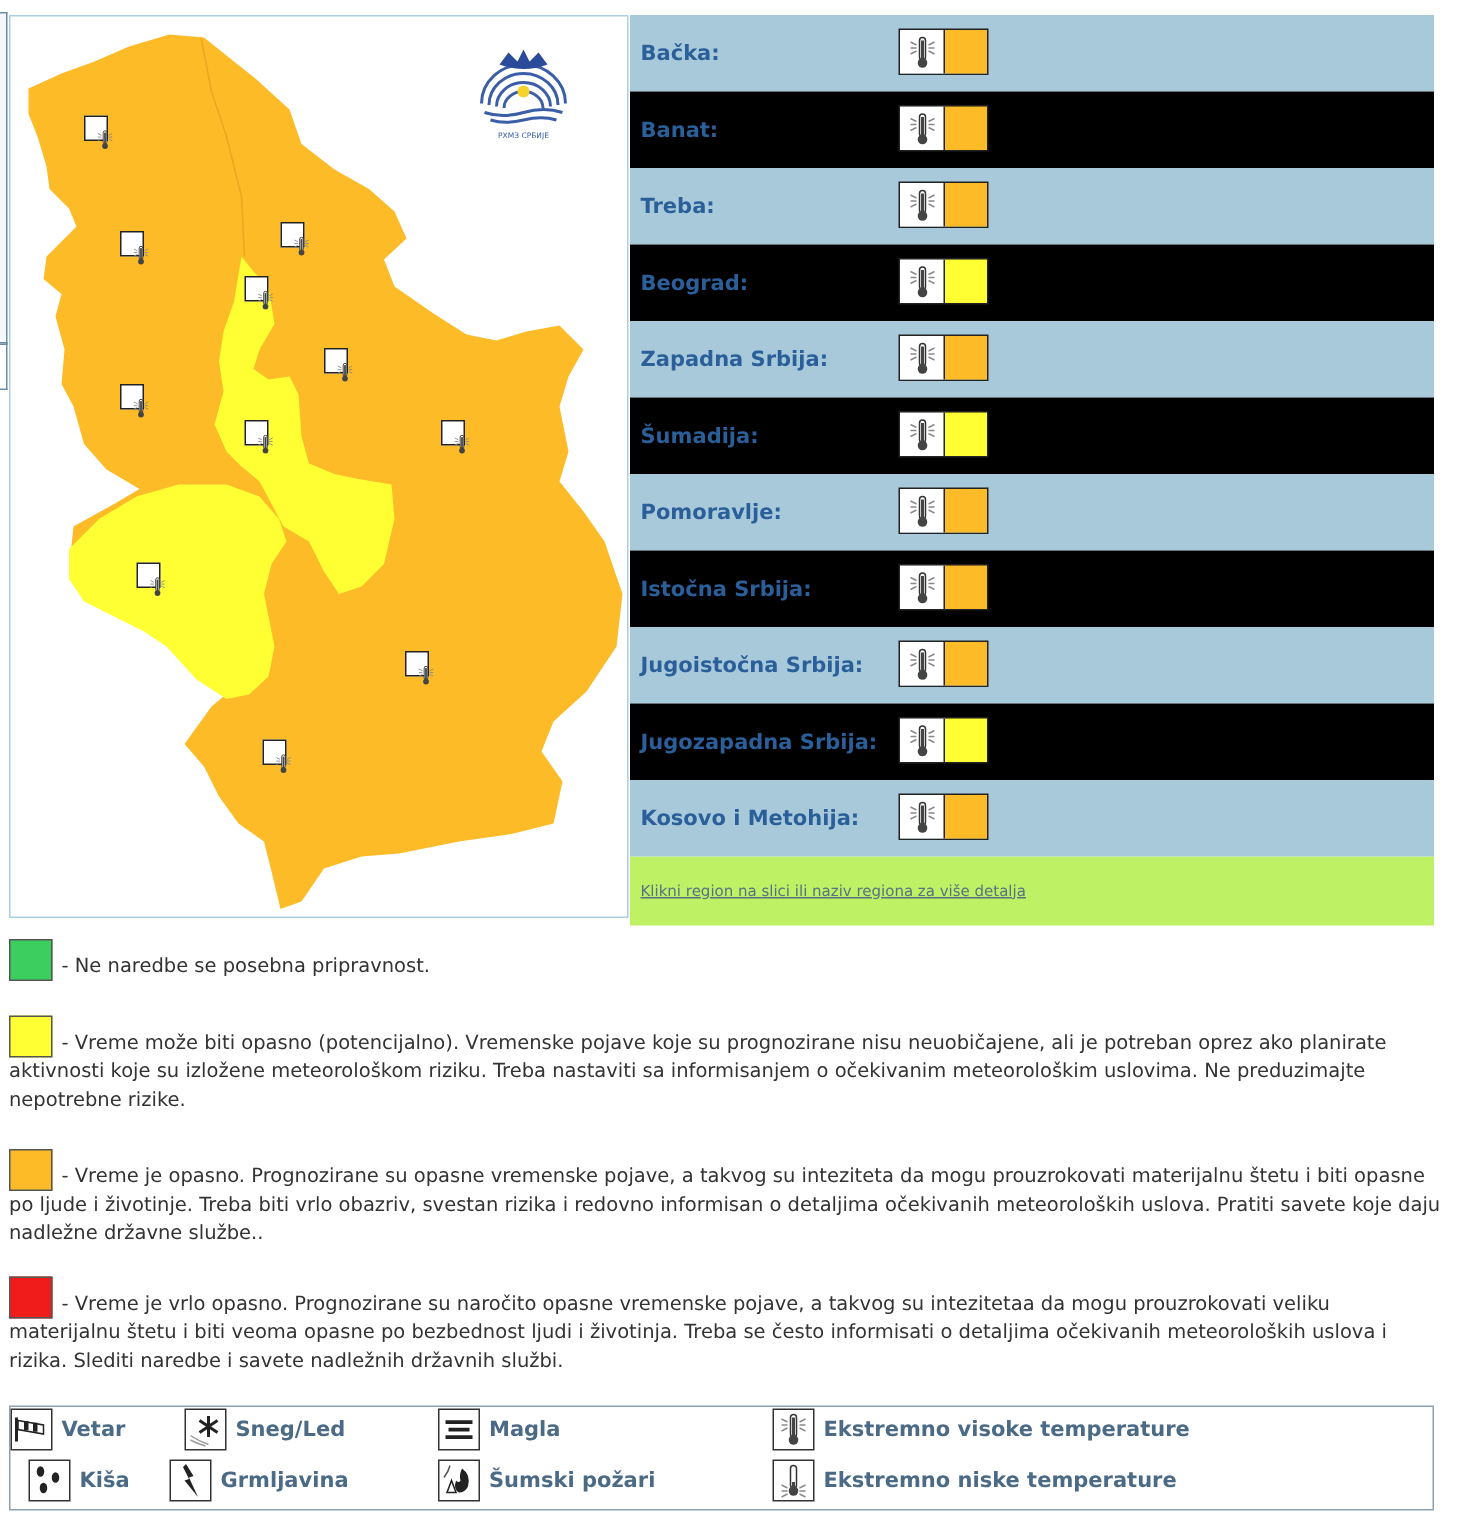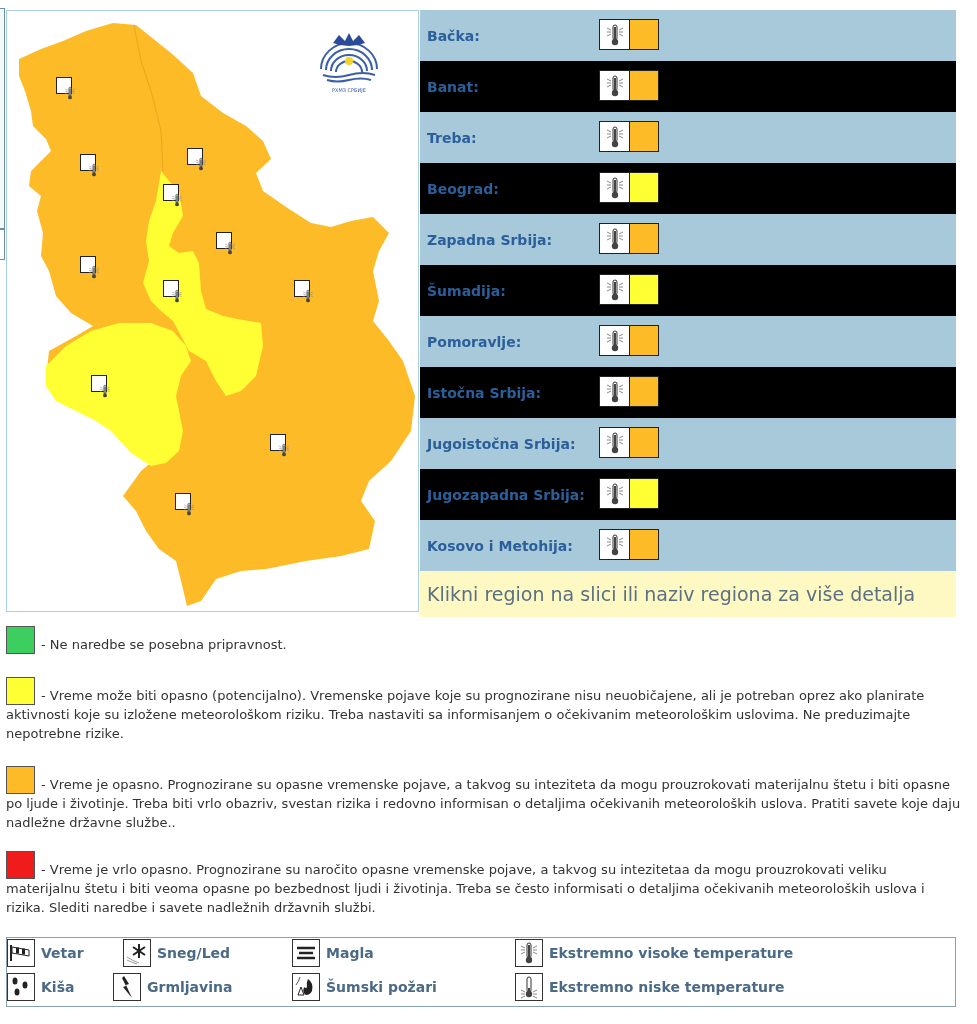--- a/index.html
+++ b/index.html
@@ -12,21 +12,21 @@
   .logo { position:absolute; left:308px; top:18px; width:68px; height:66px; }
   .marker { position:absolute; width:16px; height:17px; border:1.5px solid #222; background:#fff; box-sizing:border-box; display:flex; align-items:center; justify-content:center; }
   .region-table { position:absolute; left:420px; top:10px; width:536px; }
   .region-row { height:51px; display:flex; align-items:center; position:relative; cursor:pointer; }
   .region-row.dark { background:#a8c9da; }
   .region-row.light { background:#000000; }
   .region-name { position:absolute; left:7px; font-weight:bold; font-size:14px; color:#2b5f9a; }
   .warn-box { position:absolute; left:179px; top:9px; width:60px; height:31px; border:1.5px solid #222; box-sizing:border-box; display:flex; }
   .warn-icon { width:29px; height:100%; background:#fff; border-right:1.5px solid #222; display:flex; align-items:center; justify-content:center; }
   .warn-level { flex:1; }
-  .hint-row { height:46px; background:#fef9c3; display:flex; align-items:center; padding-left:7px; font-size:19px; color:#5a7183; }
+  .hint-row { height:46px; background:#bef264; display:flex; align-items:center; padding-left:7px; font-size:10px; color:#5a7183;text-decoration:underline; }
   .legend-block { position:absolute; left:6px; width:958px; font-size:13px; line-height:19px; color:#333; }
   .swatch { display:inline-block; width:29px; height:28px; border:1.5px solid #555; box-sizing:border-box; vertical-align:bottom; margin-right:6px; }
   .legend-text { }
   .icon-legend { position:absolute; left:6px; top:937px; width:950px; height:70px; border:1.5px solid #8aa0b3; box-sizing:border-box;font-weight:bold; }
   .ilg-item { position:absolute; display:flex; align-items:center; font-size:14px; color:#4b6a86; }
   .ilg-icon { width:28px; height:28px; border:1.5px solid #333; box-sizing:border-box; margin-right:6px; display:flex; align-items:center; justify-content:center; background:#fff; }
 </style>
 </head>
 <body>
 
@@ -545,21 +545,21 @@
             <line x1="18" y1="9" x2="14" y2="9"></line>
             <line x1="18" y1="13" x2="14" y2="11"></line>
           </g>
           <rect x="8" y="2" width="4" height="15" rx="2" fill="#fff" stroke="#333"></rect>
           <rect x="9" y="4" width="2" height="13" fill="#444"></rect>
           <circle cx="10" cy="19" r="3.2" fill="#444"></circle>
         </svg>
       </span>
       <span>Ekstremno visoke temperature</span>
     </div>
-    <div class="ilg-item" style="left: 0px; top: 35px;">
+    <div class="ilg-item" style="left: 12px; top: 35px;">
       <span class="ilg-icon">
         <svg width="24" height="22" viewBox="0 0 24 22">
           <g fill="#222">
             <ellipse cx="6" cy="5" rx="2.5" ry="3.5"></ellipse>
             <ellipse cx="16" cy="9" rx="2.5" ry="3.5"></ellipse>
             <ellipse cx="8" cy="16" rx="2.5" ry="3.5"></ellipse>
           </g>
         </svg>
       </span>
       <span>Kiša</span>

